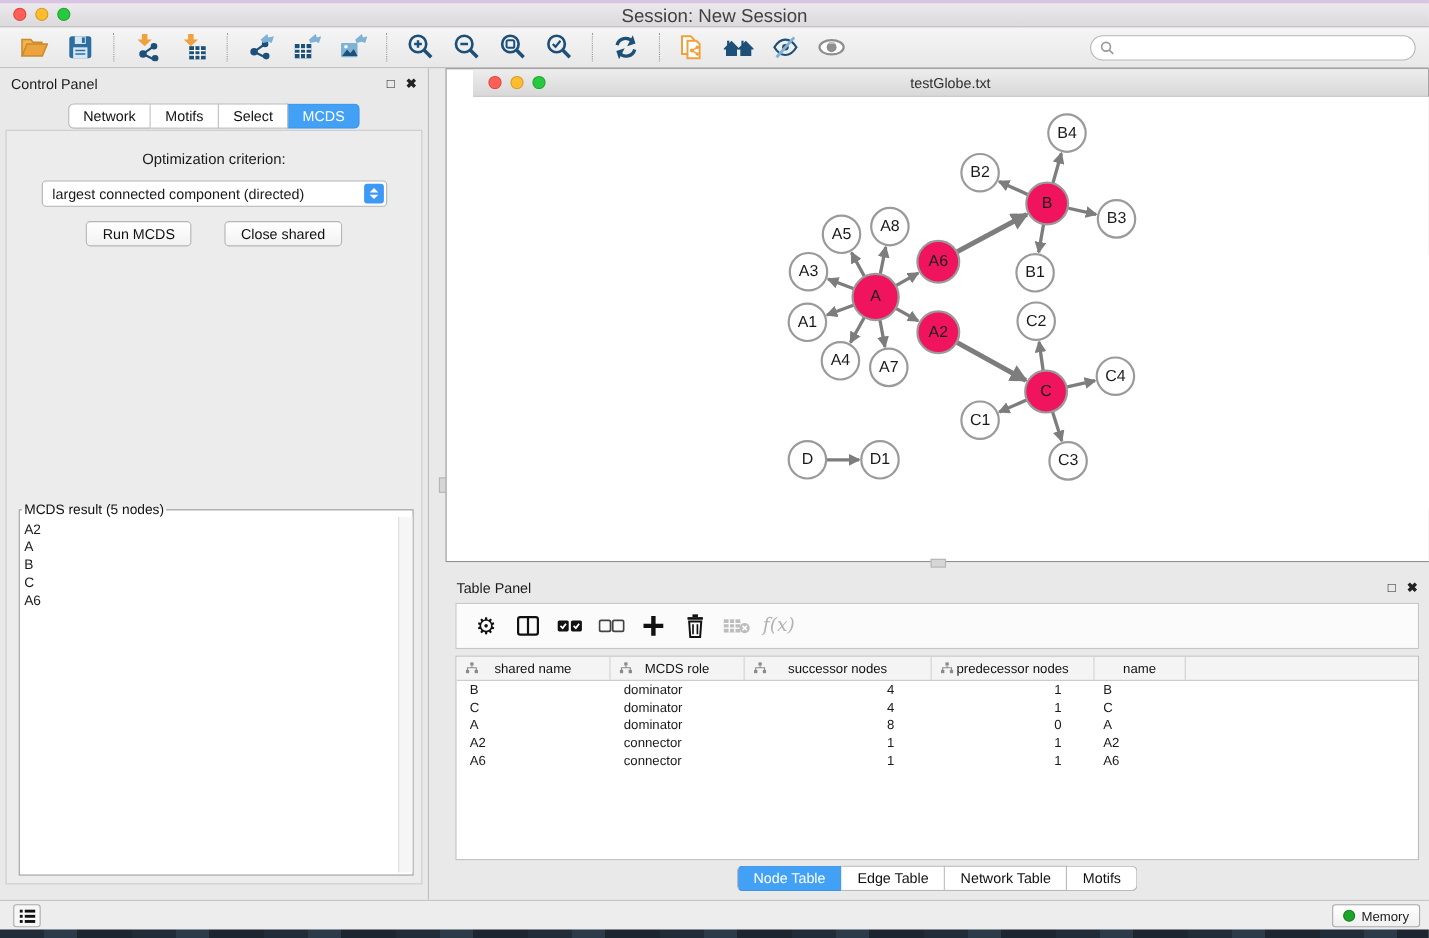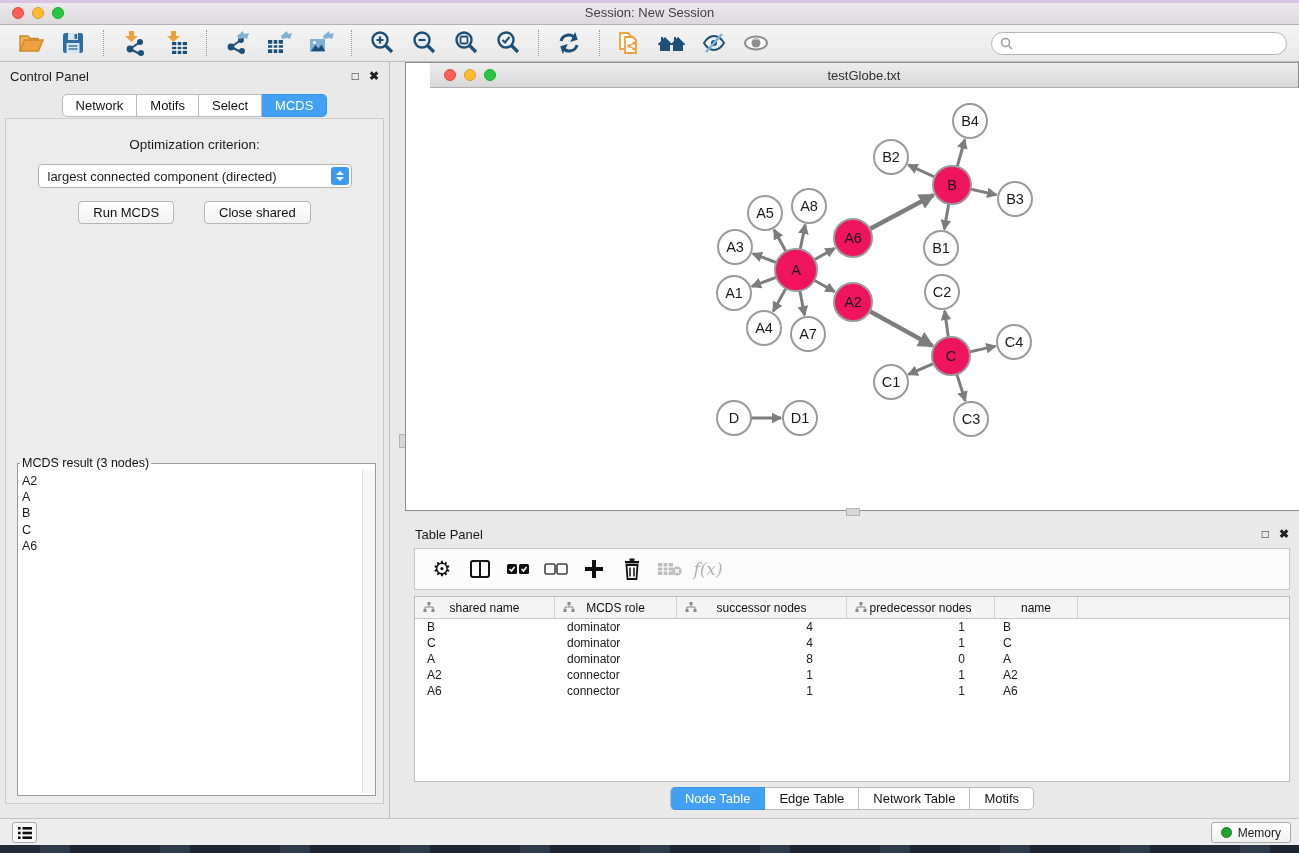--- a/index.html
+++ b/index.html
@@ -8,21 +8,21 @@
 
   
   .titlebar { position:absolute; left:0; top:0; width:1299px; height:25px;
     background:linear-gradient(#efecef,#dcd9dc); border-bottom:1px solid #b3b1b3; }
   .titlebar::before { content:""; position:absolute; left:0; top:0; width:100%; height:3px; background:#d9c4e3; }
   .tl-group { position:absolute; left:12px; top:7px; display:flex; gap:8px; }
   .tl { width:12px; height:12px; border-radius:50%; }
   .tl-red { background:#ff5f57; border:1px solid #e0443e; }
   .tl-yellow { background:#febc2e; border:1px solid #d89c21; }
   .tl-green { background:#28c840; border:1px solid #1ba82d; }
-  .titlebar-title { position:absolute; width:100%; top:5px; text-align:center; font-size:13px; color:#404040; }
+  .titlebar-title { position:absolute; width:100%; top:5px; text-align:center; font-size:17px; color:#404040; }
 
   
   .toolbar { position:absolute; left:0; top:25px; width:1299px; height:37px;
     background:linear-gradient(#f5f5f5,#e8e8e8); border-bottom:1px solid #bcbcbc;
     display:flex; align-items:center; padding:0 10px; }
   .tb-icon { width:32px; height:30px; display:flex; align-items:center; justify-content:center; margin:0 5px; }
   .tb-sep { width:1px; height:26px; border-left:1px dotted #9a9a9a; margin:0 9px; }
   .tb-spacer { flex:1; }
   .searchbox { width:296px; height:23px; background:#fff; border:1px solid #b5b5b5; border-radius:12px;
     display:flex; align-items:center; padding:0 8px; margin-right:2px; }
@@ -284,21 +284,21 @@
       <span class="dd-spin">
           <i class="dd-up"></i>
           <i class="dd-down"></i>
         </span>
     </div>
     <div class="btn-row">
       <button class="mac-btn">Run MCDS</button>
       <button class="mac-btn">Close shared</button>
     </div>
     <fieldset class="mcds-result">
-      <legend>MCDS result (3 nodes)</legend>
+      <legend>MCDS result (5 nodes)</legend>
       <div style="position:relative; height:calc(100% - 2px);">
         <div class="result-list">
             <div class="result-item">A2</div>
             <div class="result-item">A</div>
             <div class="result-item">B</div>
             <div class="result-item">C</div>
             <div class="result-item">A6</div>
           </div>
         <div class="result-scroll"></div>
       </div>

